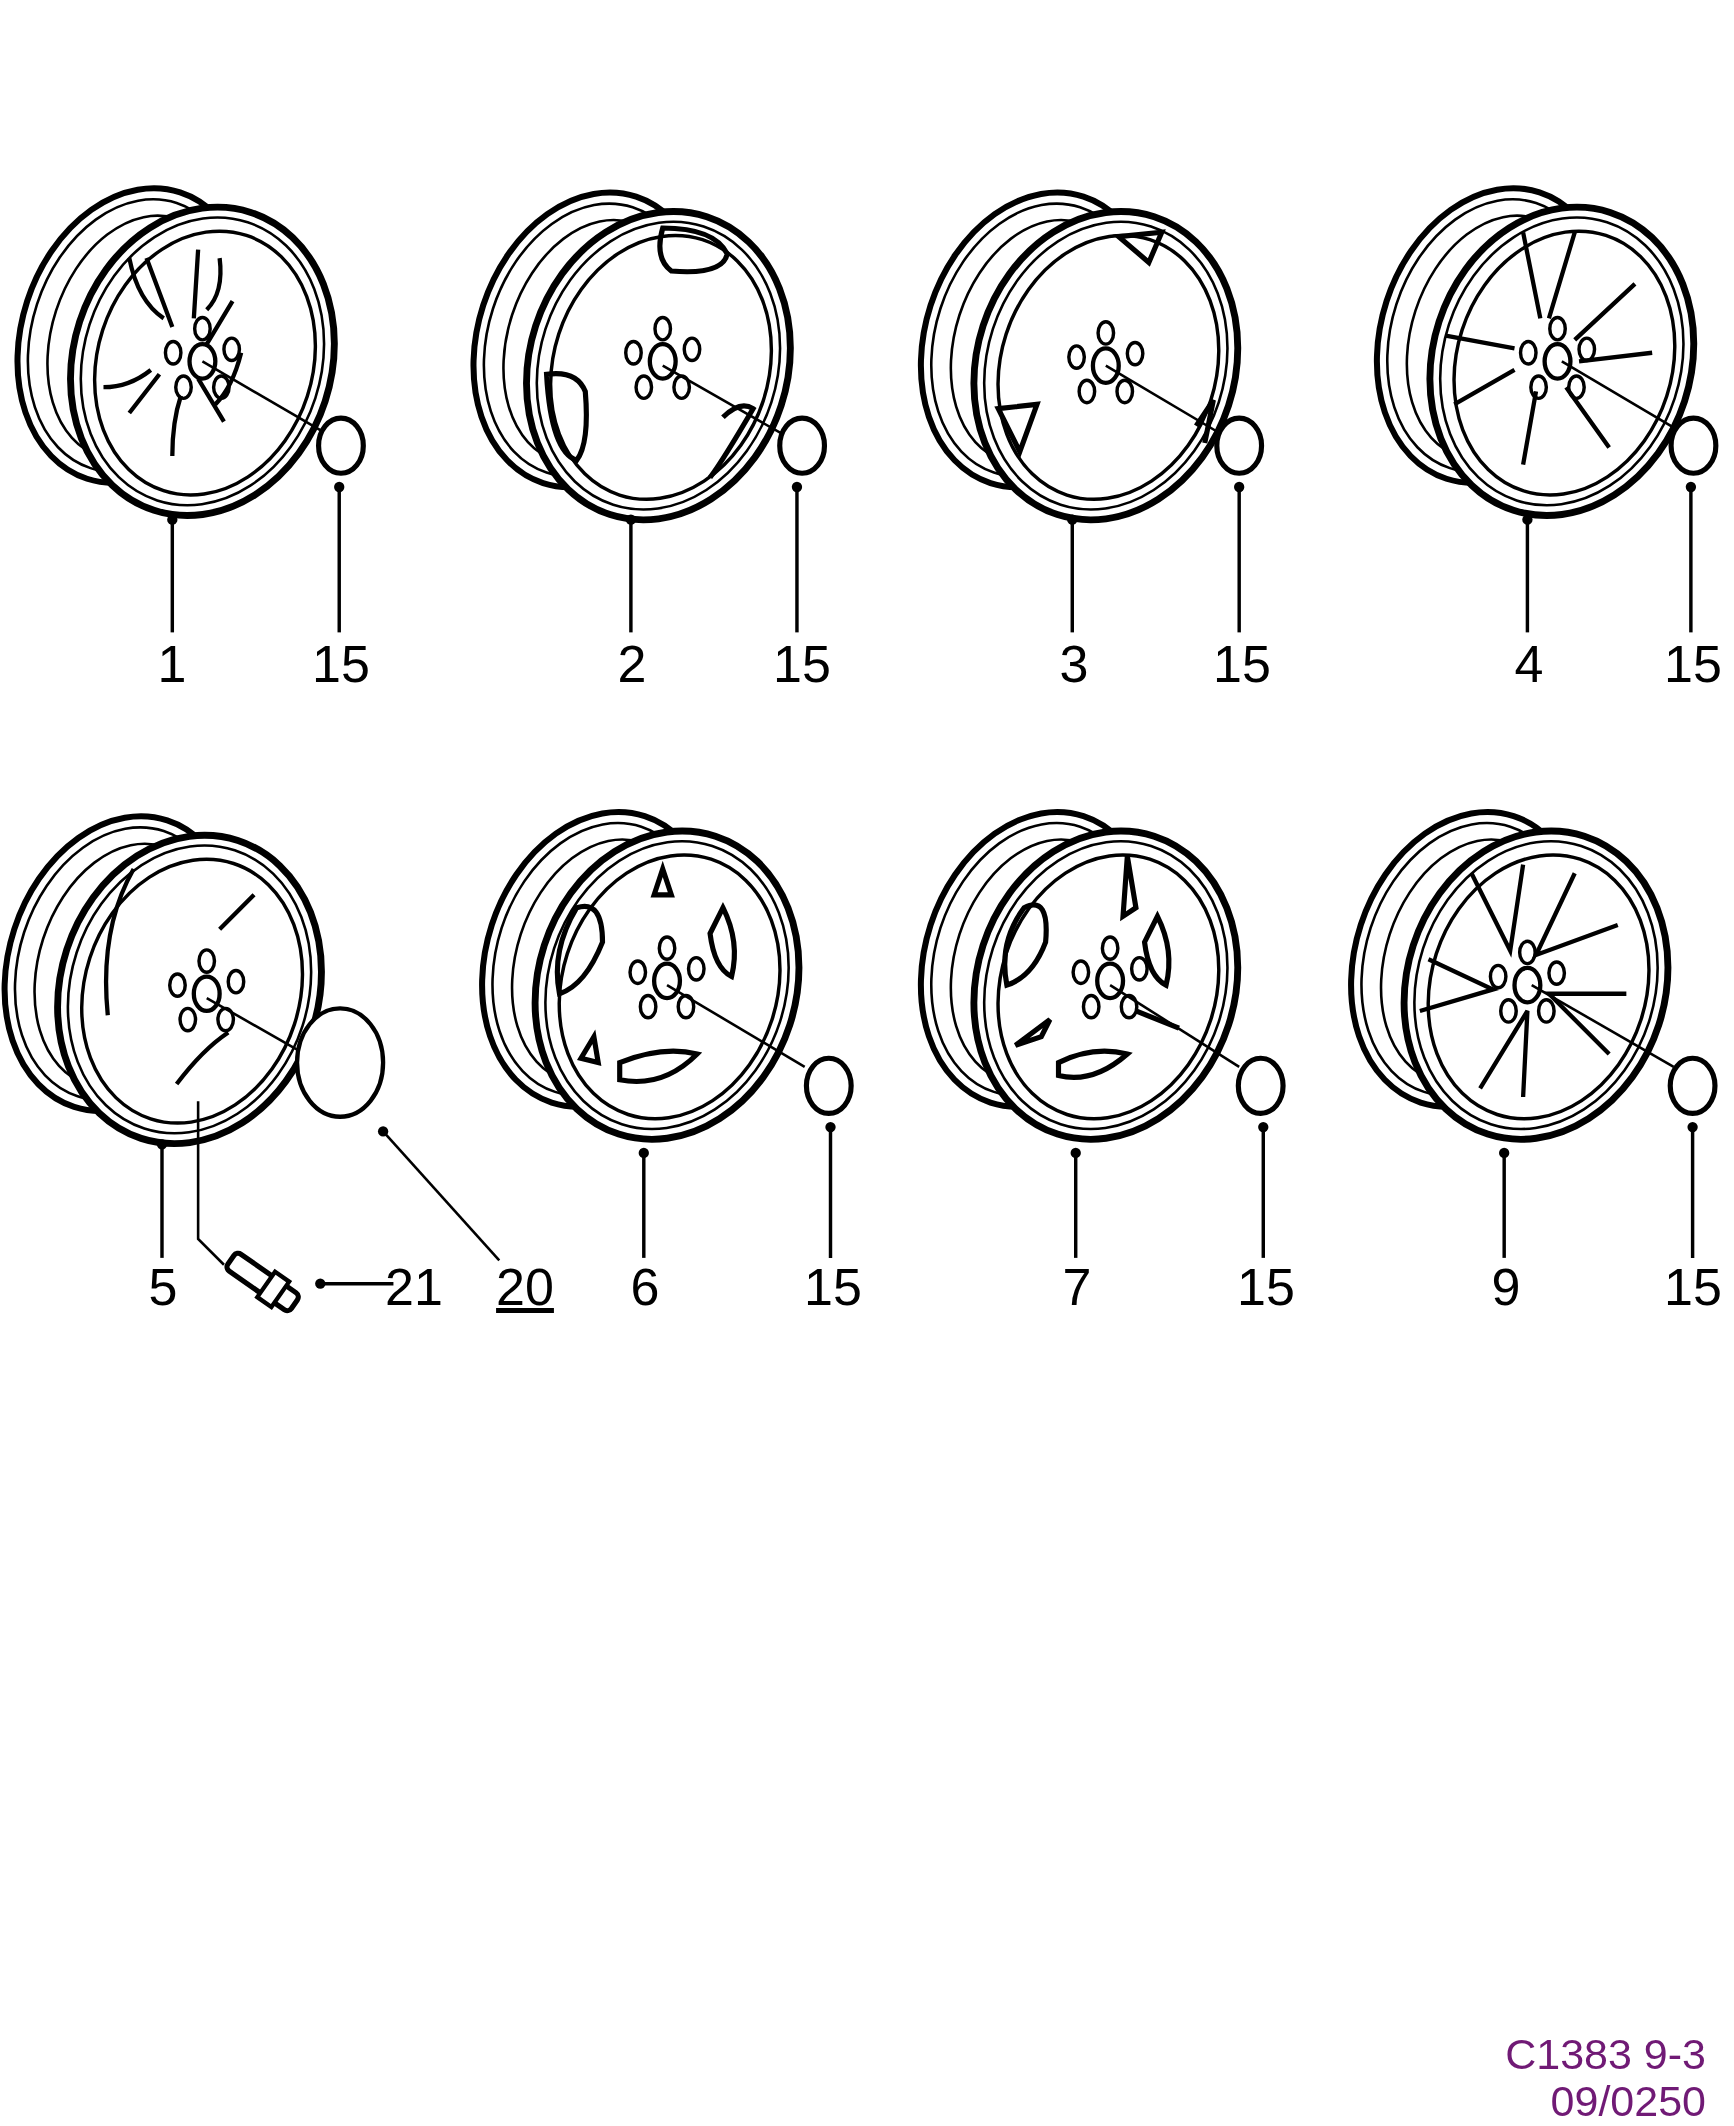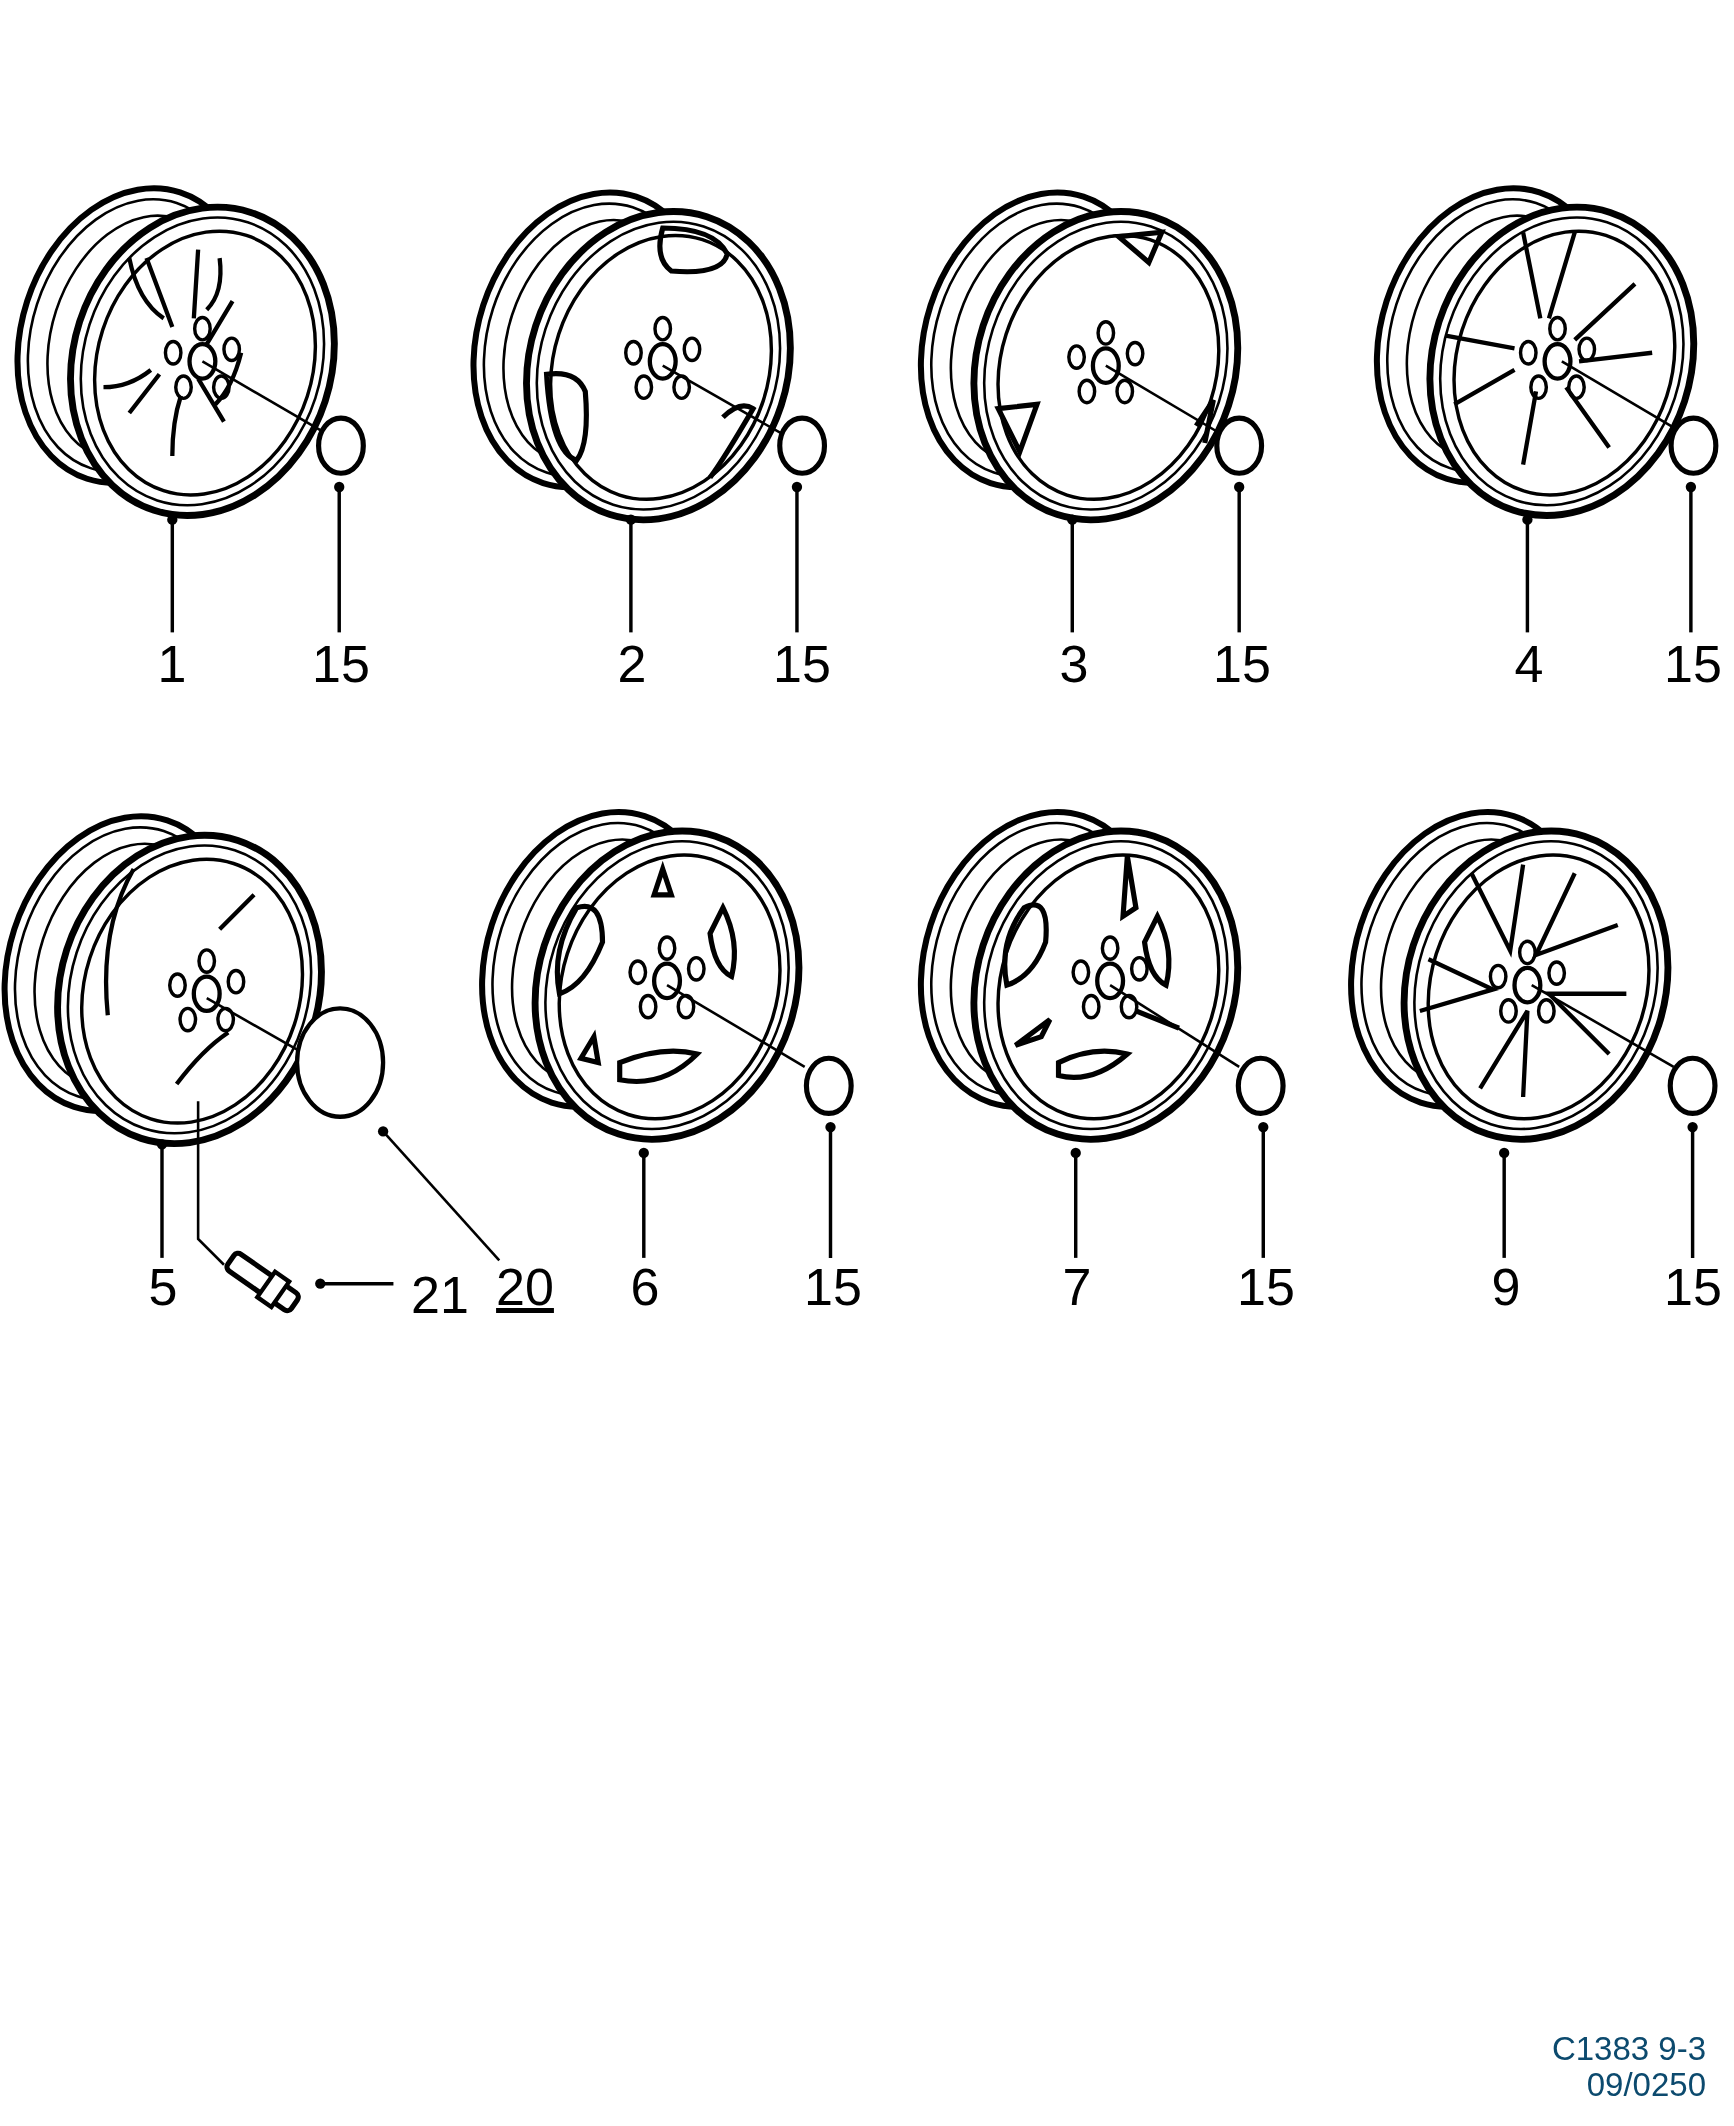--- a/index.html
+++ b/index.html
@@ -1,19 +1,19 @@
 <!DOCTYPE html>
 <html style="font-size:13.8px"><head>
 <meta charset="utf-8">
 <style>
   html, body { margin:0; padding:0; background:#ffffff; }
   body { width:1735px; height:2126px; position:relative; overflow:hidden; font-family:"Liberation Sans", sans-serif; }
   #diagram { position:absolute; left:0; top:0; width:1735px; height:2126px; }
   .lbl { position:absolute; font-family:"Liberation Sans", sans-serif; font-size:52px; color:#000; line-height:1; transform:translateX(-50%); white-space:nowrap; }
-  .ref { position:absolute; right:29px; font-family:"Liberation Sans", sans-serif; font-size:33px; color:#0c4a6e; text-align:right; line-height:1.1; }
+  .ref { position:absolute; right:29px; font-family:"Liberation Sans", sans-serif; font-size:43px; color:#701a75; text-align:right; line-height:1.1; }
 </style>
 </head>
 <body>
 
 <svg id="diagram" viewBox="0 0 2016 2471" xmlns="http://www.w3.org/2000/svg">
   <defs>
     <g id="rim">
 
       <ellipse cx="-55" cy="-20" rx="130" ry="175" transform="rotate(18 -55 -20)" fill="#fff" stroke="#000" stroke-width="7"></ellipse>
       <ellipse cx="-55" cy="-20" rx="118" ry="162" transform="rotate(18 -55 -20)" fill="none" stroke="#000" stroke-width="3"></ellipse>
@@ -174,21 +174,21 @@
 <div class="lbl" style="left:172px; top:638px;">1</div>
 <div class="lbl" style="left:341px; top:638px;">15</div>
 <div class="lbl" style="left:632px; top:638px;">2</div>
 <div class="lbl" style="left:802px; top:638px;">15</div>
 <div class="lbl" style="left:1074px; top:638px;">3</div>
 <div class="lbl" style="left:1242px; top:638px;">15</div>
 <div class="lbl" style="left:1529px; top:638px;">4</div>
 <div class="lbl" style="left:1693px; top:638px;">15</div>
 
 <div class="lbl" style="left:163px; top:1261px;">5</div>
-<div class="lbl" style="left:440px; top:1261px;margin-top:8px;">21</div>
+<div class="lbl" style="left:414px; top:1261px;">21</div>
 <div class="lbl" style="left:525px; top:1261px;text-decoration:underline;">20</div>
 <div class="lbl" style="left:645px; top:1261px;">6</div>
 <div class="lbl" style="left:833px; top:1261px;">15</div>
 <div class="lbl" style="left:1077px; top:1261px;">7</div>
 <div class="lbl" style="left:1266px; top:1261px;">15</div>
 <div class="lbl" style="left:1506px; top:1261px;">9</div>
 <div class="lbl" style="left:1693px; top:1261px;">15</div>
 
 <div class="ref" style="top:2031px;">
   <div>C1383 9-3</div>

